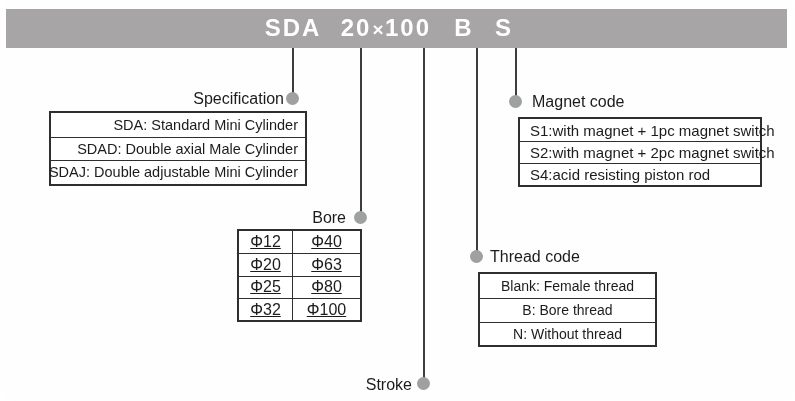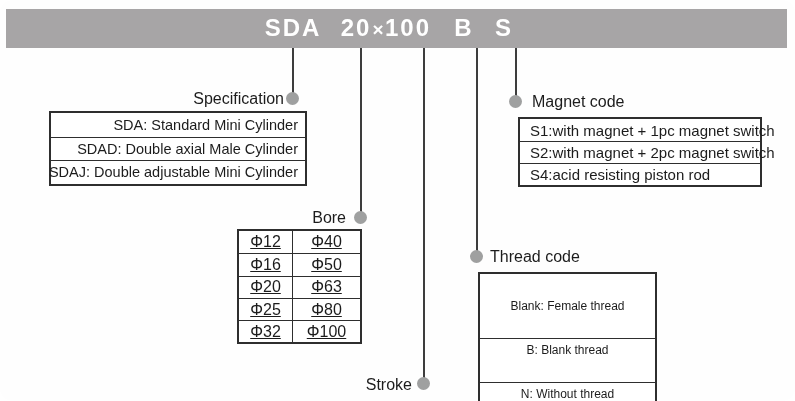--- a/index.html
+++ b/index.html
@@ -33,21 +33,21 @@
   .tbl-spec { left:37px; top:111px; width:258px;margin-left:12px; }
   .tbl-spec .row { height:23.5px; justify-content:flex-end; padding-right:7px; font-size:14.5px; }
   
   .tbl-bore { left:237px; top:229px; width:125px; }
   .tbl-bore .row { height:22.3px; font-size:16px;text-decoration:underline; }
   .tbl-bore .cell { display:flex; align-items:center; justify-content:center; height:100%; box-sizing:border-box; }
   .tbl-bore .cell.c1 { width:54px; border-right:1.5px solid #2e2e2e; }
   .tbl-bore .cell.c2 { flex:1; }
   
   .tbl-thread { left:478px; top:272px; width:179px; }
-  .tbl-thread .row { height:23.8px; justify-content:center; font-size:12px;margin-top:20px; }
+  .tbl-thread .row { height:23.8px; justify-content:center; font-size:14px; }
   
   .tbl-magnet { left:518px; top:117px; width:244px; }
   .tbl-magnet .row { height:22px; justify-content:flex-start; padding-left:10px; font-size:15px; }
 </style>
 </head>
 <body>
 
 <div id="stage">
 
   <div class="bar"></div>
@@ -81,40 +81,36 @@
     <div class="row">SDAD: Double axial Male Cylinder</div>
     <div class="row">SDAJ: Double adjustable Mini Cylinder</div>
   </div>
 
   <div class="tbl tbl-bore">
     <div class="row">
       <div class="cell c1">Φ12</div>
       <div class="cell c2">Φ40</div>
     </div>
     <div class="row">
-      <div class="cell c1">Φ16</div>
-      <div class="cell c2">Φ50</div>
-    </div>
-    <div class="row">
       <div class="cell c1">Φ20</div>
       <div class="cell c2">Φ63</div>
     </div>
     <div class="row">
       <div class="cell c1">Φ25</div>
       <div class="cell c2">Φ80</div>
     </div>
     <div class="row">
       <div class="cell c1">Φ32</div>
       <div class="cell c2">Φ100</div>
     </div>
   </div>
 
   <div class="tbl tbl-thread">
     <div class="row">Blank: Female thread</div>
-    <div class="row">B: Blank thread</div>
+    <div class="row">B: Bore thread</div>
     <div class="row">N: Without thread</div>
   </div>
 
   <div class="tbl tbl-magnet">
     <div class="row">S1:with magnet + 1pc magnet switch</div>
     <div class="row">S2:with magnet + 2pc magnet switch</div>
     <div class="row">S4:acid resisting piston rod</div>
   </div>
 
 </div>

